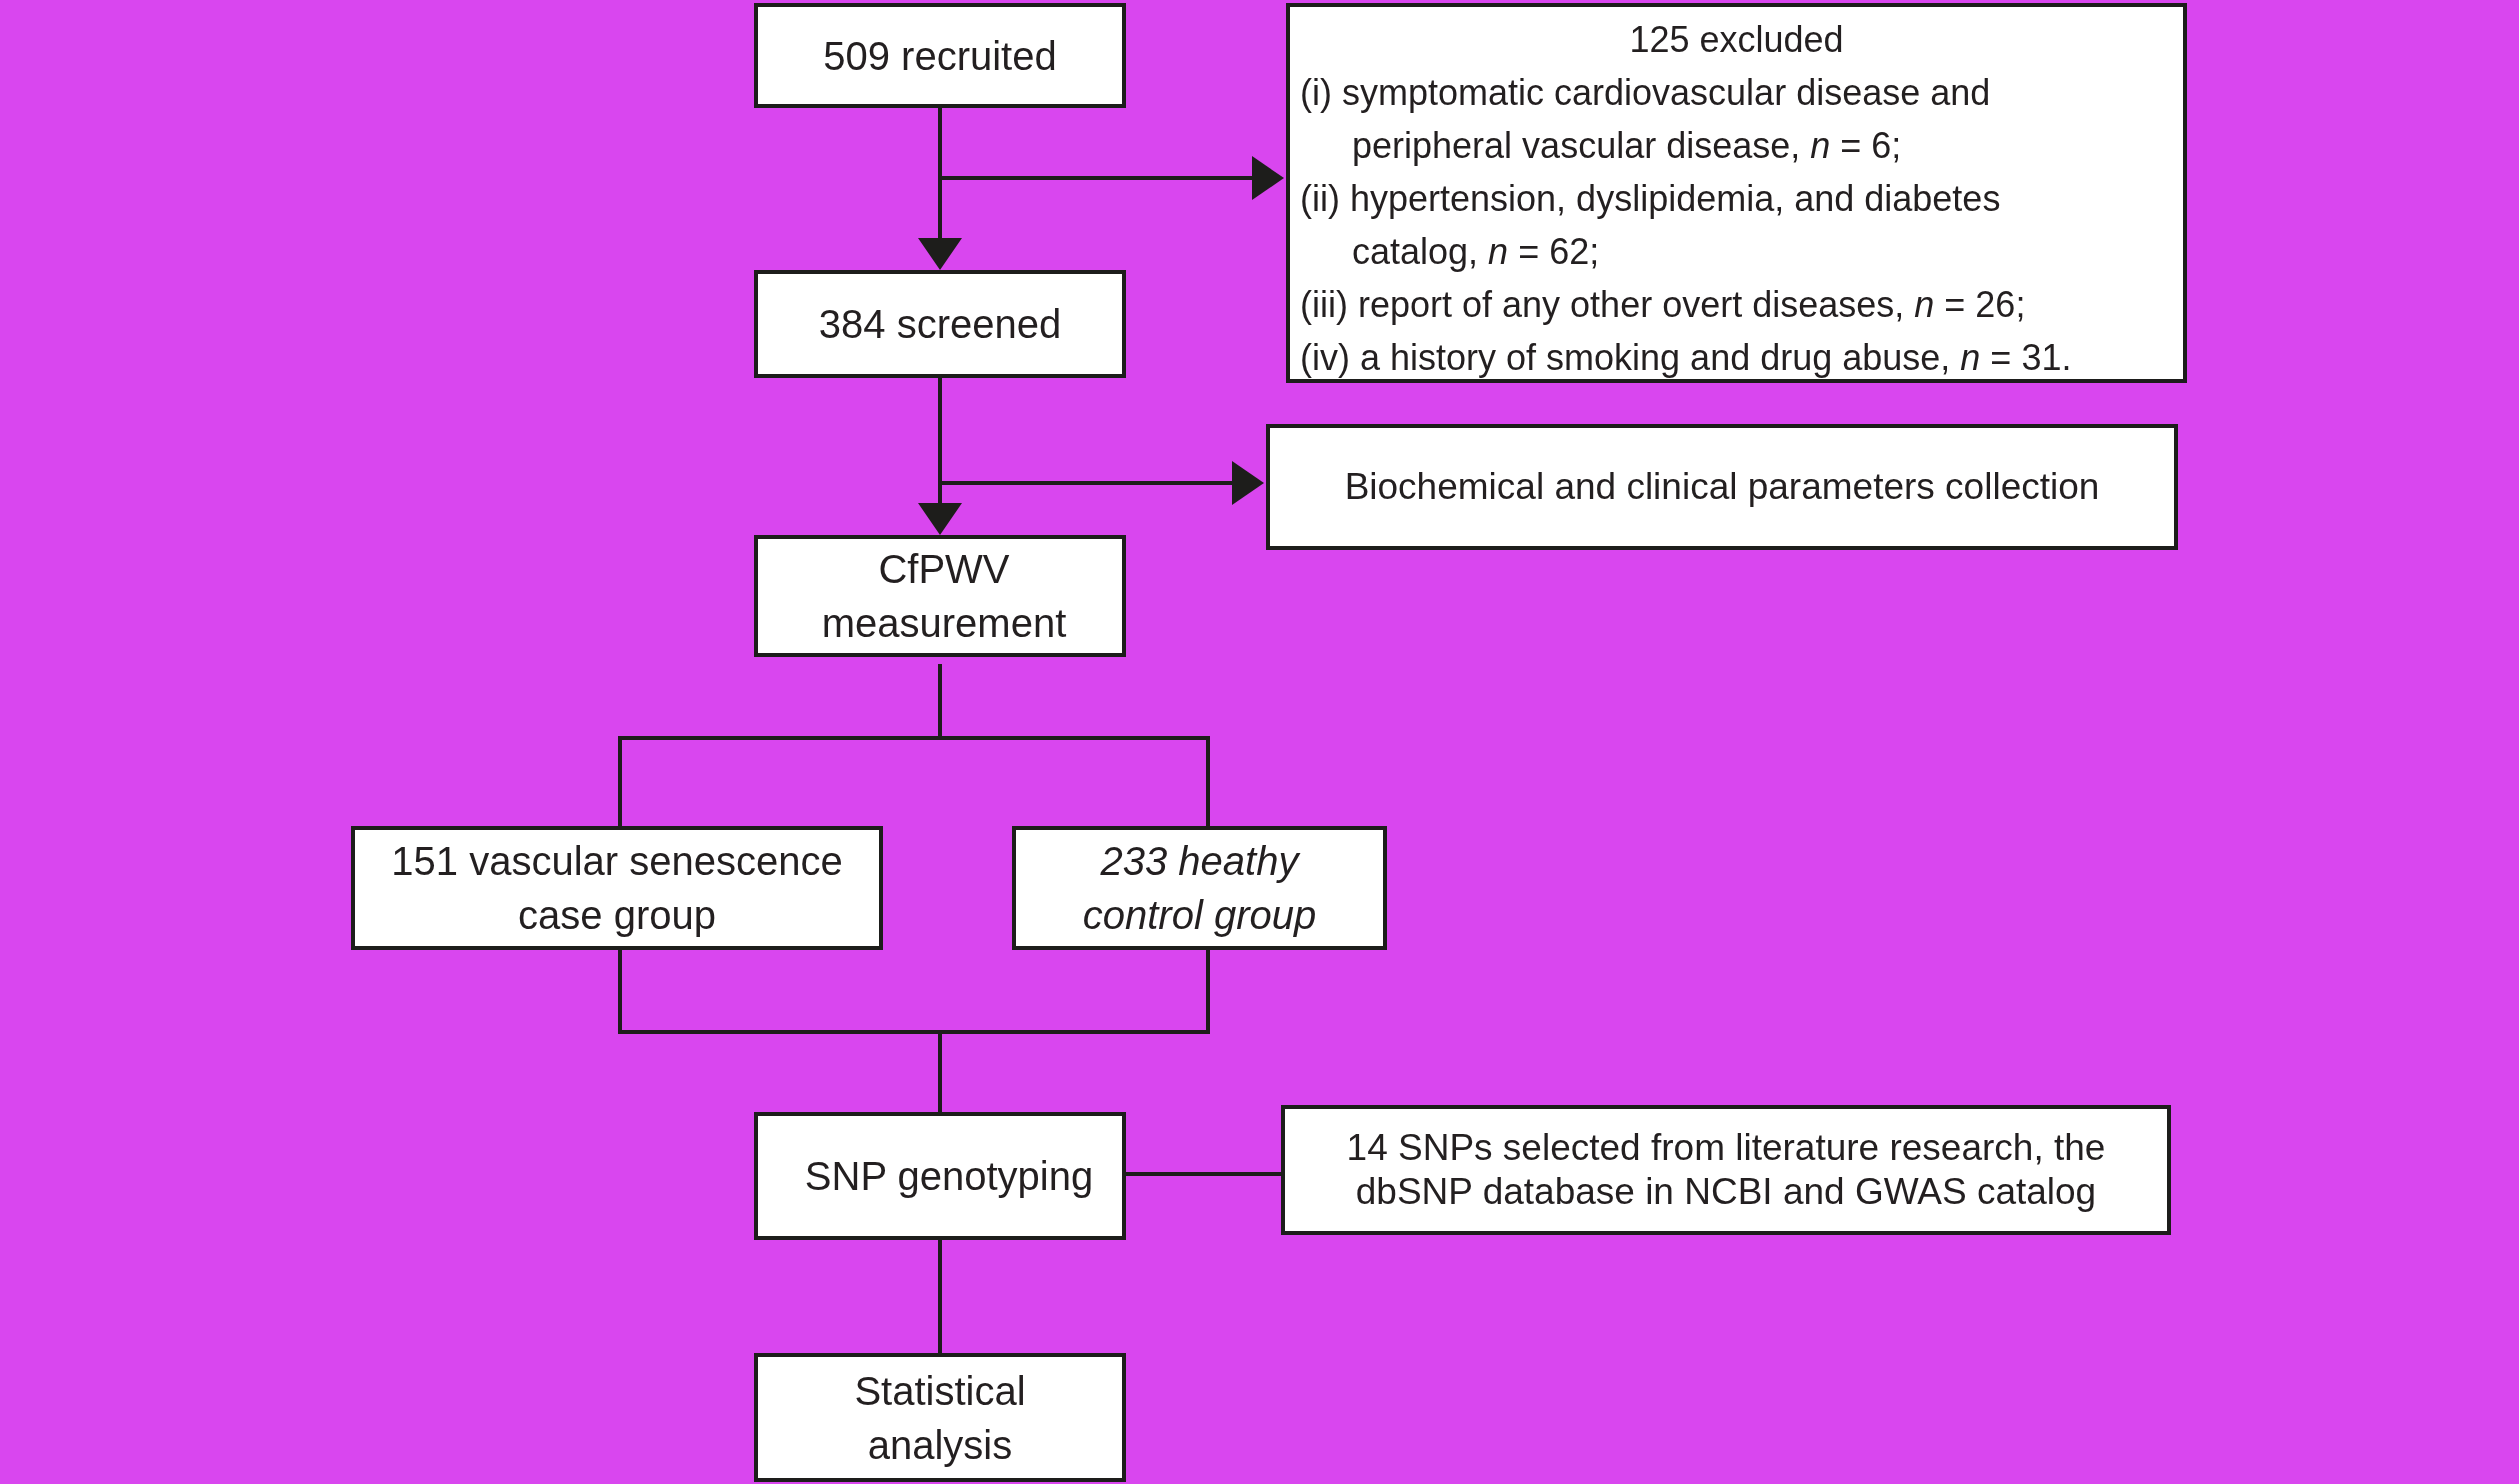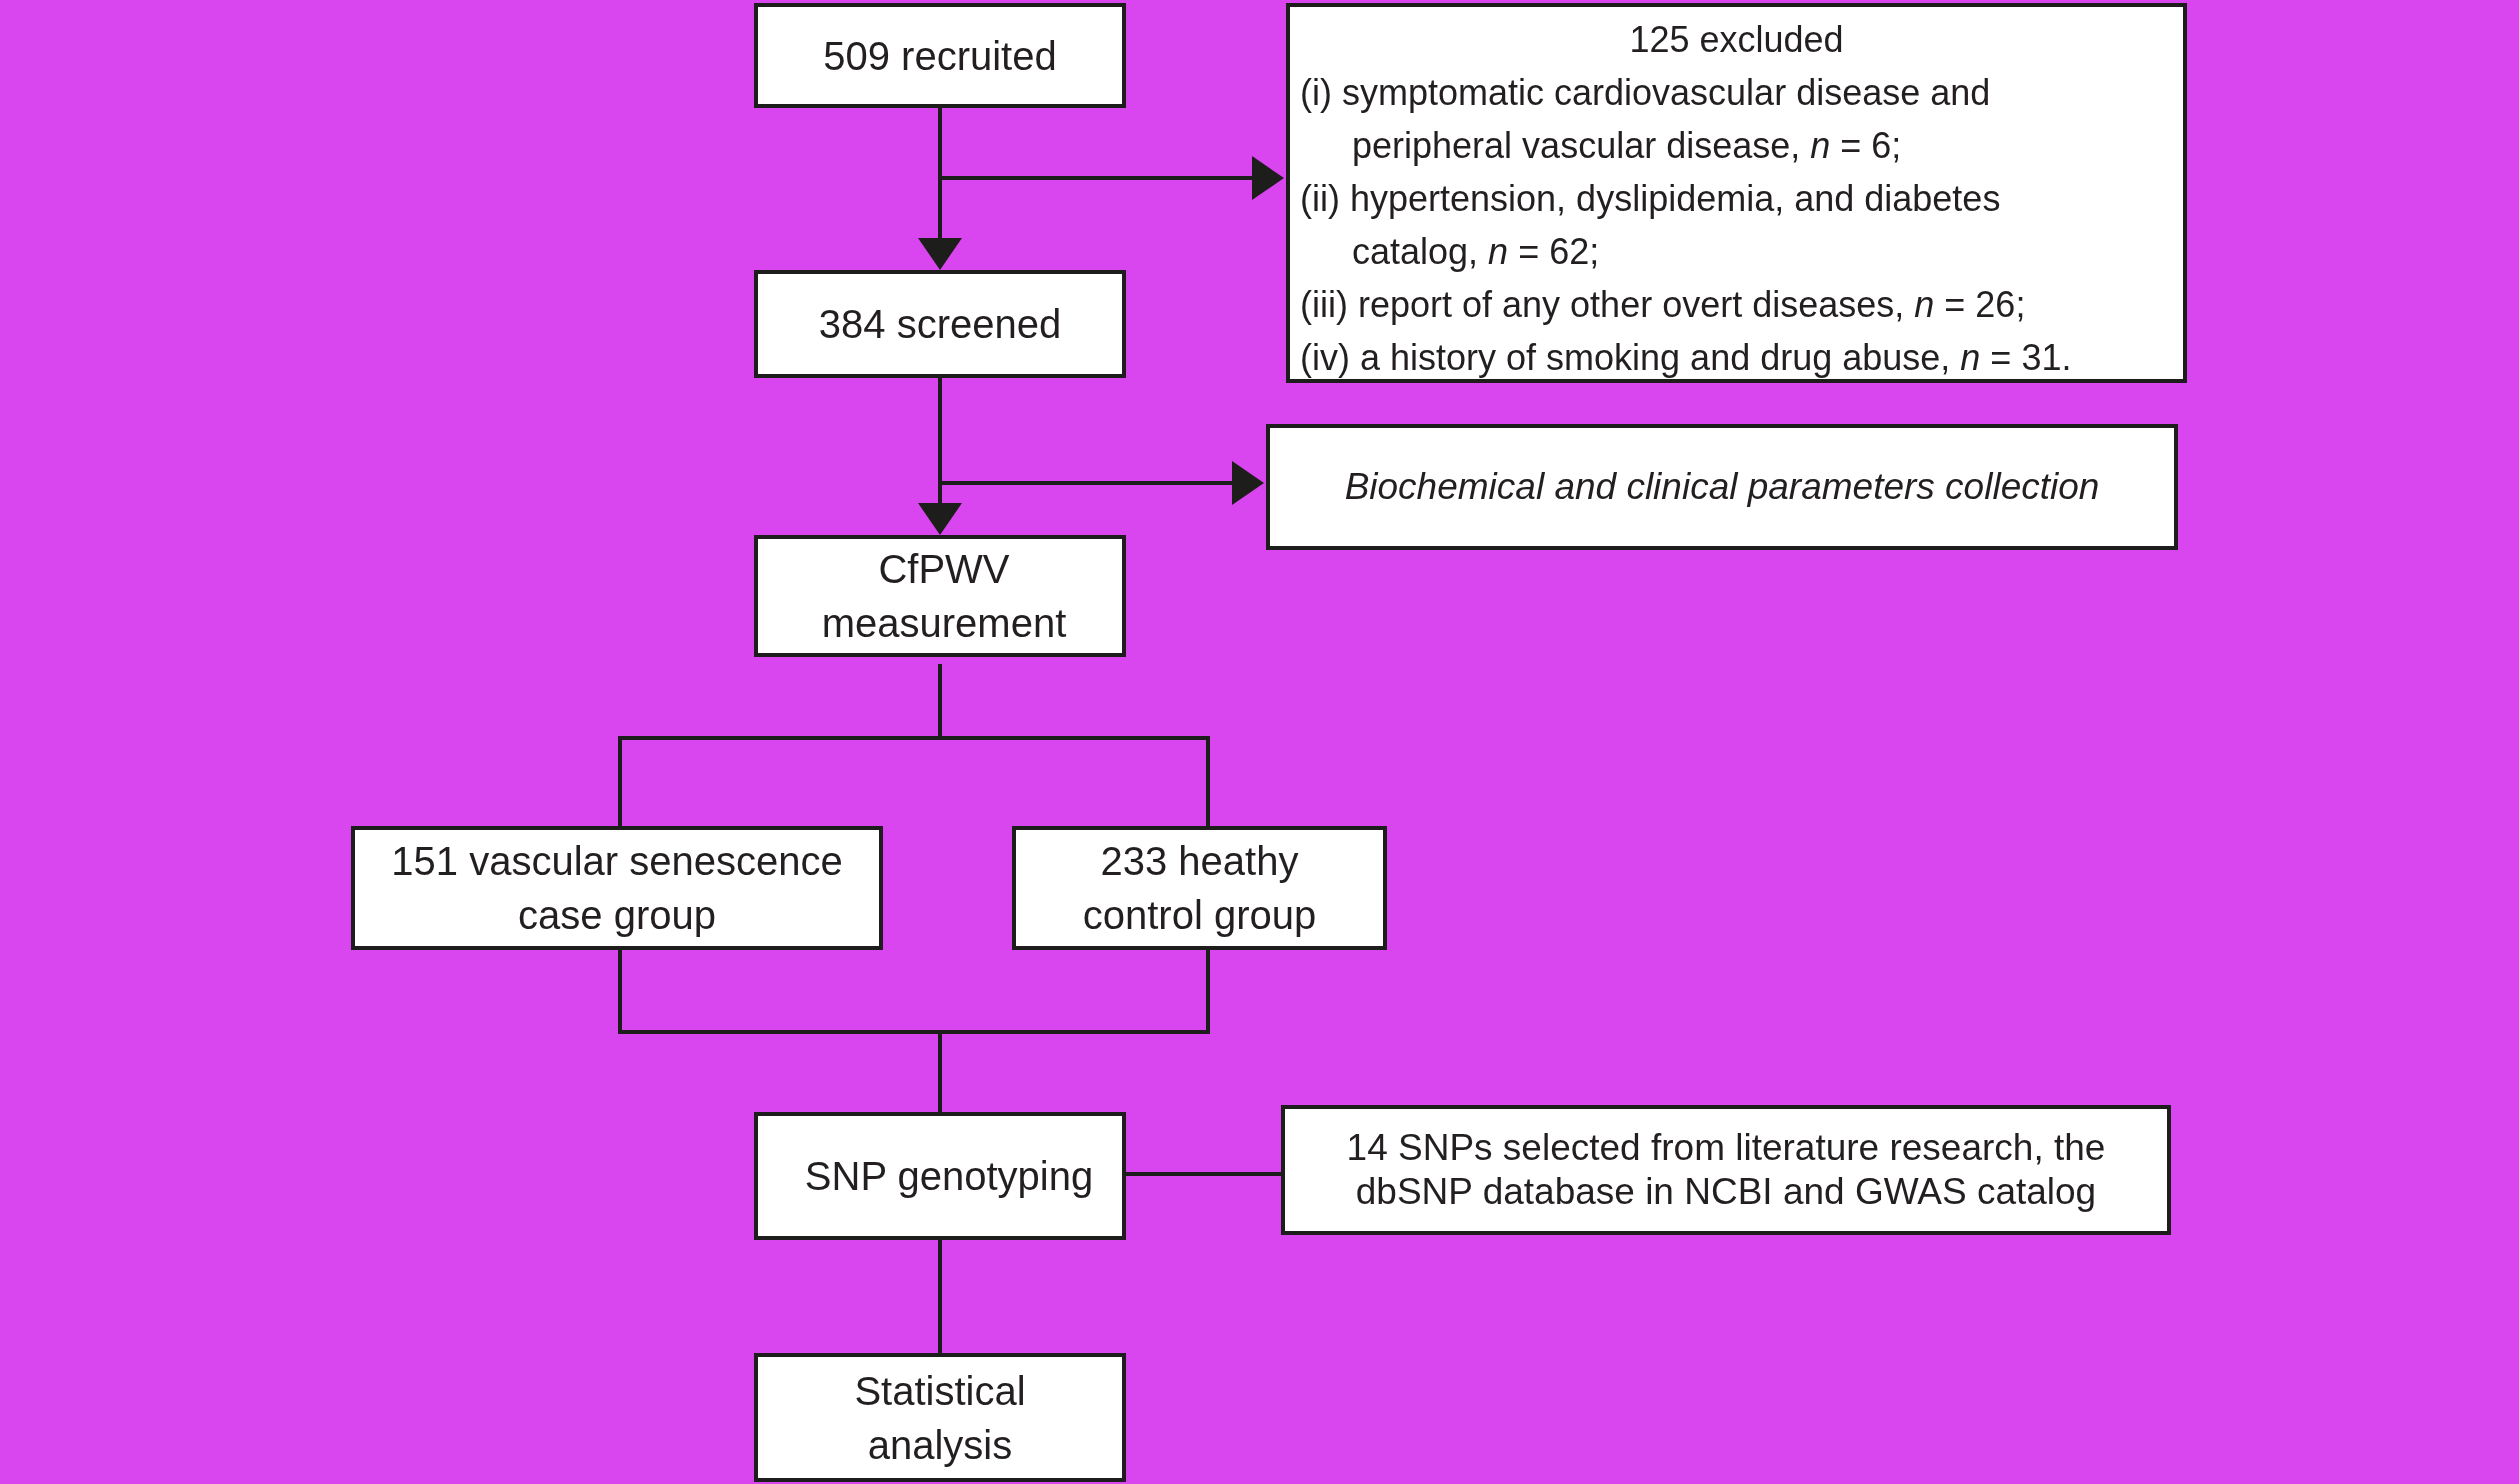--- a/index.html
+++ b/index.html
@@ -58,21 +58,21 @@
   }
   #box-excluded .xtitle {
     text-align: center;
     font-size: 36px;
   }
   #box-excluded .xrow.indent {
     padding-left: 52px;
   }
   .it { font-style: italic; }
   
-  #box-biochemical { font-size: 37px; font-style: italic; }
+  #box-biochemical { font-size: 37px; }
   #box-snps14 { font-size: 37px; line-height: 44px; }
 </style>
 </head>
 <body>
 
 <div id="stage">
 
   <div class="line" style="left:938px; top:108px; width:4px; height:132px;"></div>
   <div class="line" style="left:938px; top:176px; width:318px; height:4px;"></div>
   <div class="line" style="left:938px; top:378px; width:4px; height:128px;"></div>
@@ -118,21 +118,21 @@
   <div class="box" style="left:754px; top:535px; width:372px; height:122px;padding-left:8px;">
     <span>CfPWV
 measurement</span>
   </div>
 
   <div class="box" style="left:351px; top:826px; width:532px; height:124px;">
     <span>151 vascular senescence
 case group</span>
   </div>
 
-  <div class="box" style="left:1012px; top:826px; width:375px; height:124px;">
+  <div class="box" style="left:1012px; top:826px; width:375px; height:124px;font-style:italic;">
     <span>233 heathy
 control group</span>
   </div>
 
   <div class="box" style="left:754px; top:1112px; width:372px; height:128px;padding-left:18px;">
     <span>SNP genotyping</span>
   </div>
 
   <div class="box" id="box-snps14" style="left:1281px; top:1105px; width:890px; height:130px;">
     <span>14 SNPs selected from literature research, the

